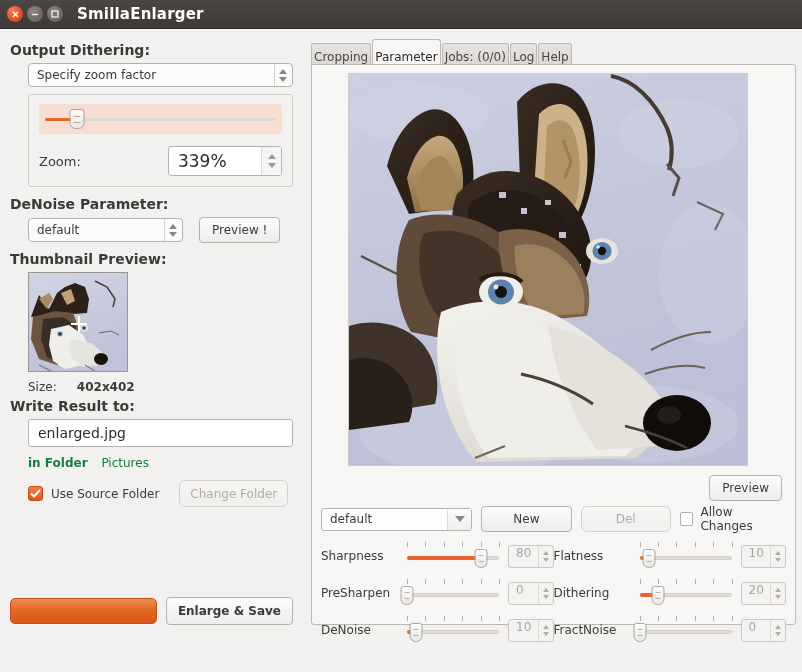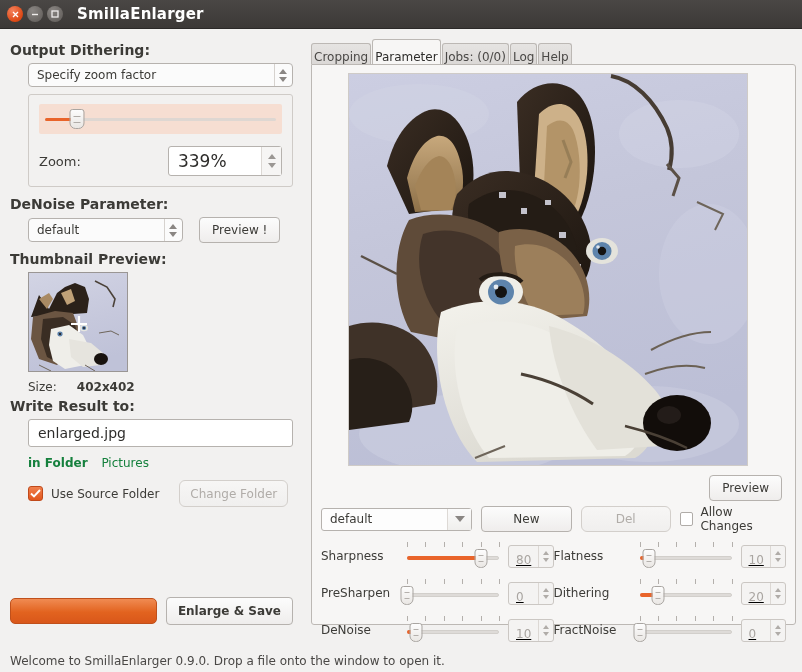--- a/index.html
+++ b/index.html
@@ -231,21 +231,21 @@
     border: 1px solid #a9a5a1; border-radius: 3px 3px 6px 6px;
     transform: translateX(-50%);
   }
   .sl-handle::after {
     content:""; position:absolute; left:3px; right:3px; top:5px; height:5px;
     border-top:1px solid #b4b0ac; border-bottom:1px solid #b4b0ac;
   }
   .numbox {
     width: 52px; height: 23px; margin-left: 9px;
     background: #f4f3f2; border: 1px solid #cbc7c3; border-radius: 3px;
-    display: flex; align-items: flex-end; text-decoration: underline;
+    display: flex; align-items: flex-start;
   }
   .numbox .nv { flex: 1; text-align: left; padding-left: 7px; font-size: 12px; color: #a9a5a1; }
   .numbox .narr {
     width: 15px; height: 21px; border-left: 1px solid #dcd8d4;
     display:flex; flex-direction: column; align-items:center; justify-content:center;
   }
   .numbox .narr .up { width:0;height:0;border-left:3px solid transparent;border-right:3px solid transparent;border-bottom:4px solid #b0aca8;margin-bottom:3px;}
   .numbox .narr .dn { width:0;height:0;border-left:3px solid transparent;border-right:3px solid transparent;border-top:4px solid #b0aca8;}
 
   .chk-allow { width: 14px; height: 14px; border: 1px solid #b0aca8; background: #fff; border-radius: 2px; margin-right: 7px; }
@@ -696,16 +696,13 @@
                     <span class="dn"></span>
                   </span>
                 </div>
               </div>
             </div>
           </div>
       </div>
     </div>
   </div>
 
-  <div class="statusbar">
-    <span>Welcome to SmillaEnlarger 0.9.0.  Drop a file onto the window to open it.</span>
-  </div>
 </div>
 
 </body></html>

